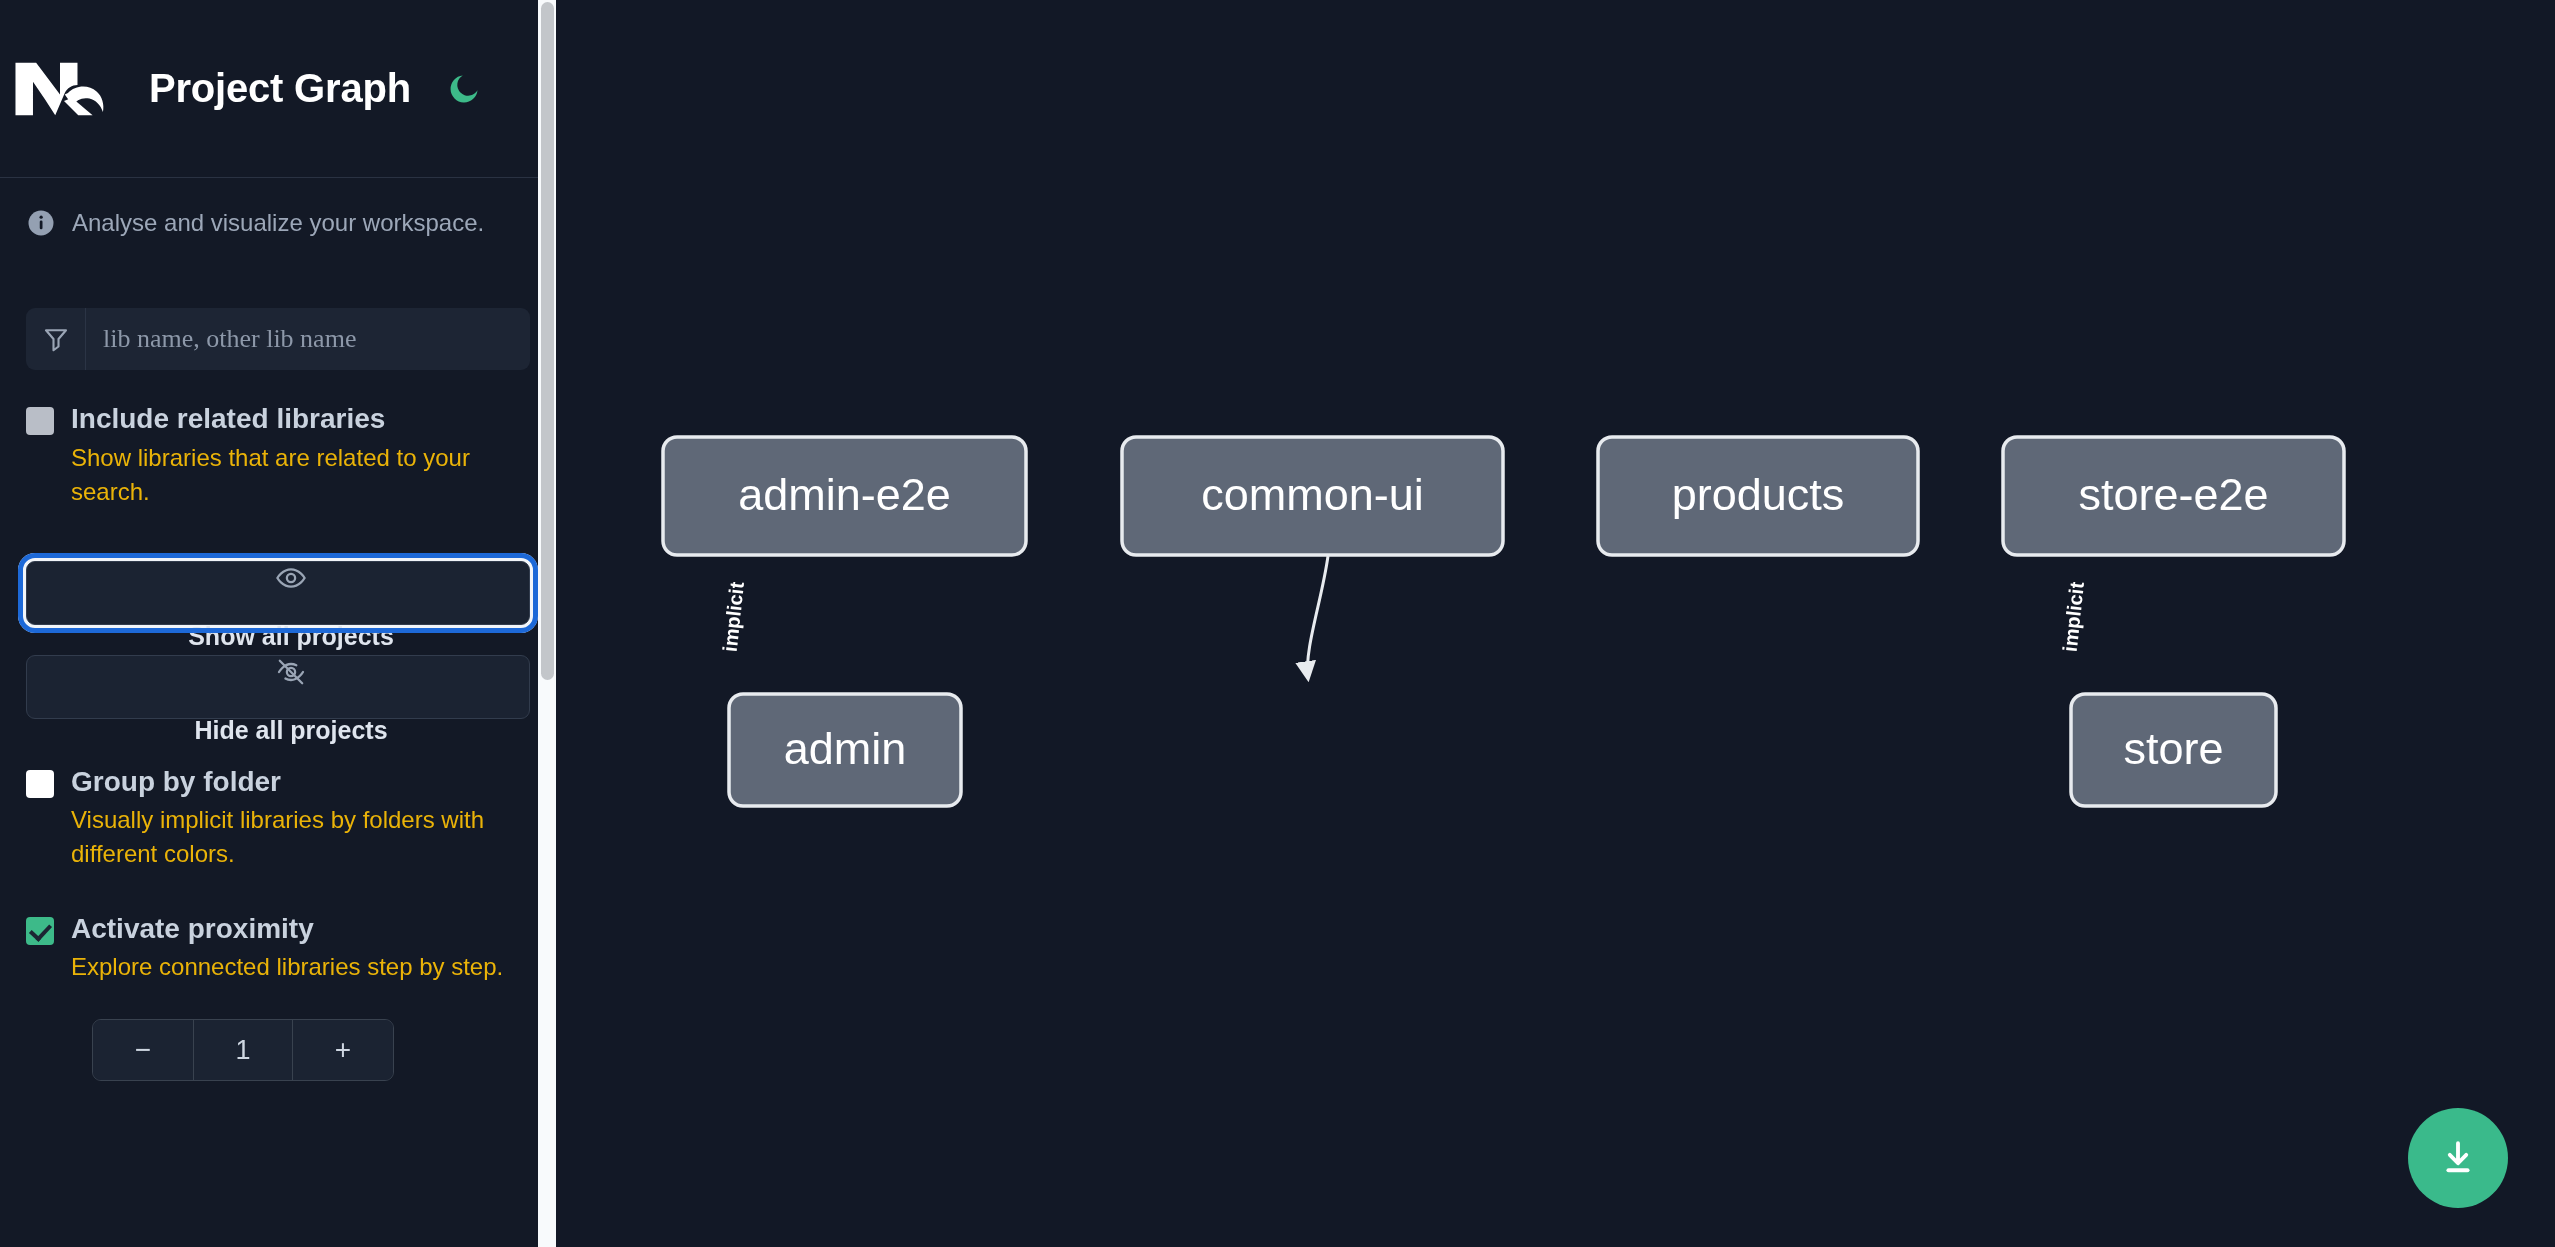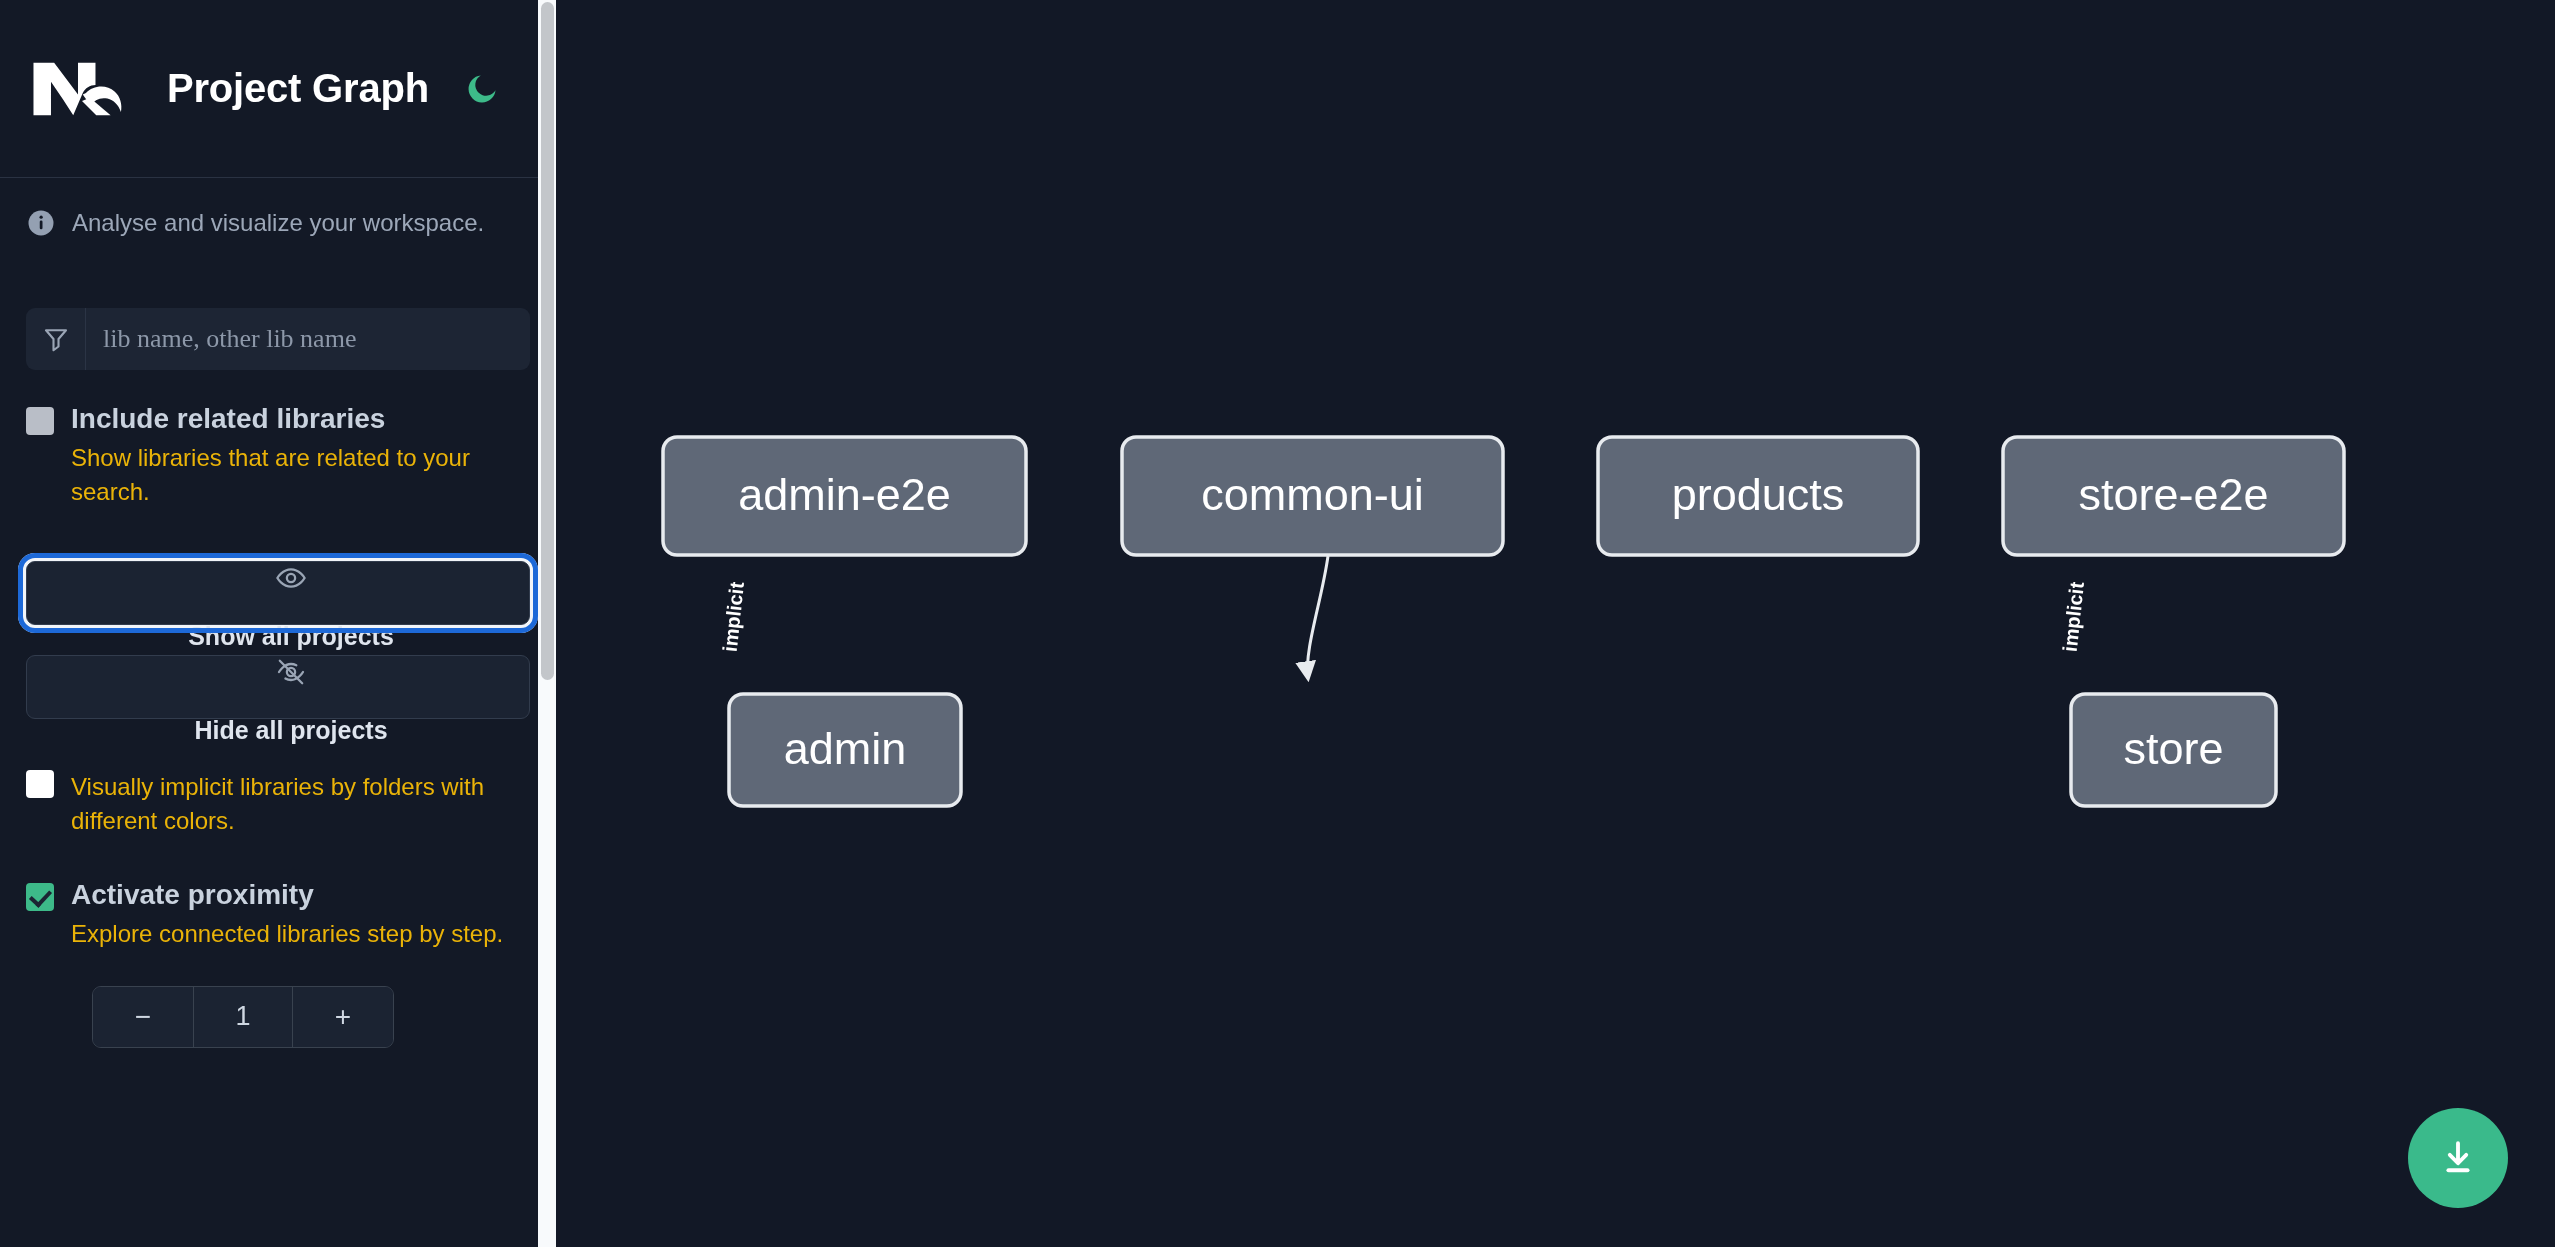--- a/index.html
+++ b/index.html
@@ -15,21 +15,21 @@
   .sidebar {
     position: relative;
     width: 556px; height: 1247px;
     background: #131926;
     flex: 0 0 556px;
     overflow: hidden;
   }
   .sb-header {
     height: 178px;
     display: flex; align-items: center;
-    padding-left: 30px;
+    padding-left: 12px;
     border-bottom: 1px solid #2a3242;
   }
   .nx-logo { width: 96px; height: 62px; flex: 0 0 96px; }
   .app-title {
     font-size: 40px; font-weight: 700; color: #ffffff;
     margin-left: 41px; letter-spacing: -0.2px; white-space: nowrap;
   }
   .theme-toggle {
     margin-left: 33px; width: 40px; height: 40px;
     display: flex; align-items: center; justify-content: center;
@@ -244,20 +244,21 @@
             </svg>
           </span>
           <span>Hide all projects</span>
         </button>
       </div>
 
       
       <div class="check-block" style="margin-top:46px">
         <span class="cb white"></span>
         <span class="cb-texts">
+          <div class="cb-label">Group by folder</div>
           <div class="cb-desc">Visually implicit libraries by folders with different colors.</div>
         </span>
       </div>
 
       
       <div class="check-block" style="margin-top:40px">
         <span class="cb green"></span>
         <span class="cb-texts">
           <div class="cb-label">Activate proximity</div>
           <div class="cb-desc">Explore connected libraries step by step.</div>

